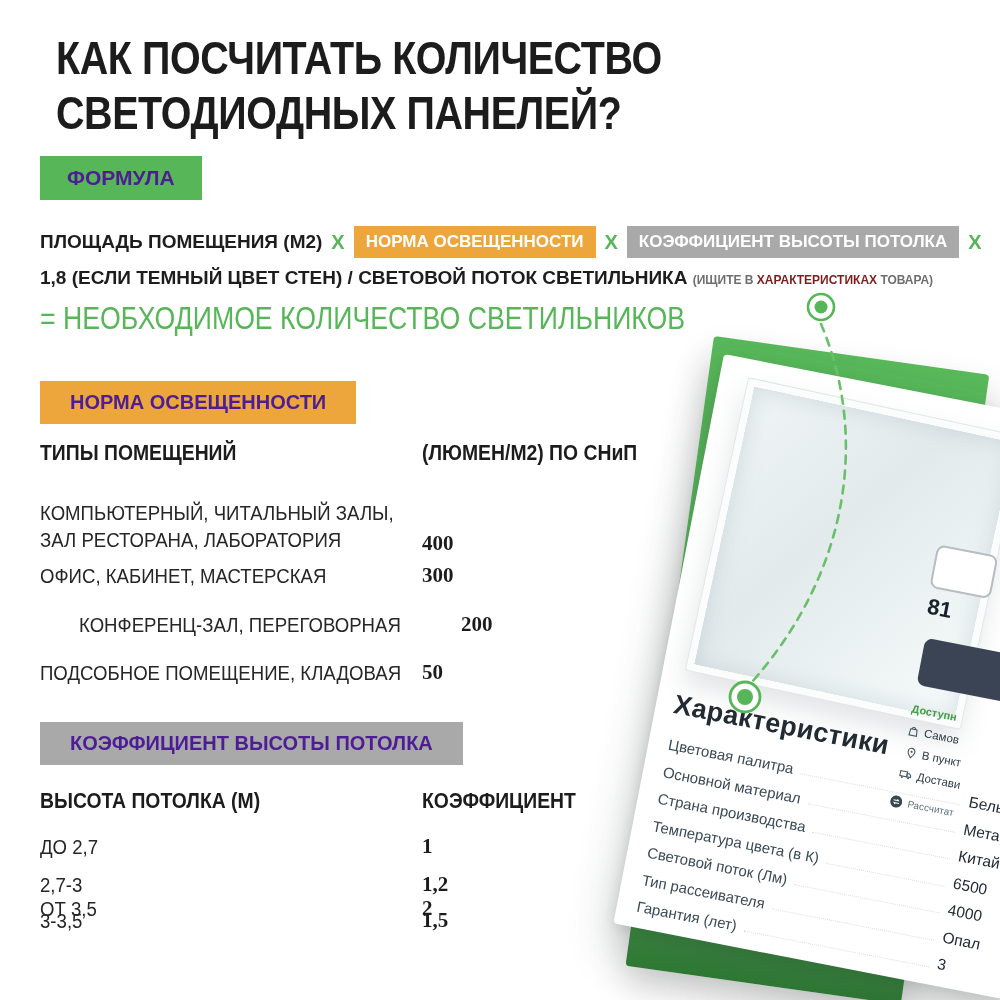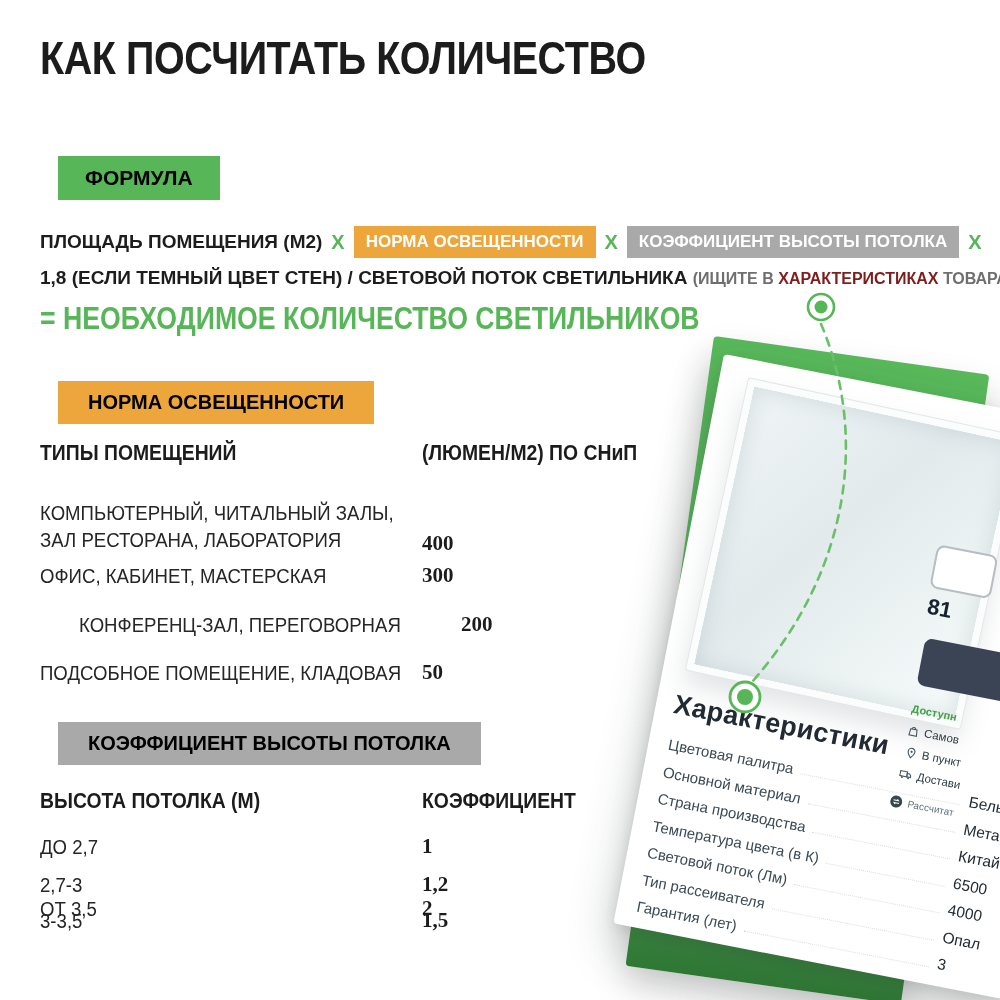--- a/index.html
+++ b/index.html
@@ -7,39 +7,39 @@
        font-family:"Liberation Sans","DejaVu Sans",sans-serif;}
   .page{position:relative;width:1000px;height:1000px;overflow:hidden;background:#fff;}
   .abs{position:absolute;}
 
   
   .cond-l{display:inline-block;transform:scaleX(.84);transform-origin:0 0;white-space:nowrap;}
   .cond-m{display:inline-block;transform:scaleX(.88);transform-origin:0 0;white-space:nowrap;}
   .cond-s{display:inline-block;transform:scaleX(.93);transform-origin:0 0;white-space:nowrap;}
 
   
-  .title{left:40px;top:30px;color:#1c1c1c;font-weight:bold;font-size:47px;line-height:55px;letter-spacing:-.5px;}
-
-  
-  .badge{color:#000000;font-weight:bold;display:inline-block;white-space:nowrap;margin-left:18px;}
+  .title{left:56px;top:30px;color:#1c1c1c;font-weight:bold;font-size:47px;line-height:55px;letter-spacing:-.5px;}
+
+  
+  .badge{color:#4c1d95;font-weight:bold;display:inline-block;white-space:nowrap;}
   .badge-formula{left:40px;top:156px;background:#57b657;font-size:21px;padding:10px 27px;}
   .badge-norm{left:40px;top:381px;background:#eda63b;font-size:20px;padding:10px 30px;}
   .badge-coef{left:40px;top:722px;background:#a9a9a9;font-size:20px;padding:10px 30px;}
 
   
   .f-line1{left:40px;top:226px;display:flex;align-items:center;gap:9px;white-space:nowrap;
            font-weight:bold;font-size:19px;color:#1d1d1d;}
   .f-x{color:#57b657;font-weight:bold;font-size:20px;}
   .f-badge{color:#fff;font-weight:bold;font-size:17px;padding:6px 12px;white-space:nowrap;}
   .f-badge.orange{background:#eda63b;}
   .f-badge.gray{background:#a9a9a9;}
   .f-line2{left:40px;top:267px;white-space:nowrap;font-weight:bold;font-size:19px;color:#1d1d1d;}
-  .f-note{font-size:16px;color:#6f6f6f;font-weight:bold;}
+  .f-note{font-size:12px;color:#6f6f6f;font-weight:bold;}
   .f-note-link{color:#7f1d1d;}
-  .f-result{left:40px;top:301px;color:#57b657;font-weight:bold;font-size:31px;}
+  .f-result{left:40px;top:301px;color:#57b657;font-weight:normal;font-size:31px;}
 
   
   .t-head{font-weight:bold;font-size:22px;color:#1c1c1c;}
   .t-row{position:absolute;left:40px;width:600px;color:#262626;font-size:20px;}
   .t-row .lbl{line-height:27px;}
   .t-val{position:absolute;left:382px;font-weight:bold;font-size:21px;color:#1c1c1c;font-family:Liberation Serif, serif;}
   .t-val.bottom{bottom:0px;}
   .t-val.top{top:0px;}
 
   
@@ -82,20 +82,21 @@
 
   .overlay{left:0;top:0;pointer-events:none;}
 </style>
 </head>
 <body>
 
 <div class="page">
 
   <div class="abs title">
     <div><span class="cond-l">КАК ПОСЧИТАТЬ КОЛИЧЕСТВО</span></div>
+    <div><span class="cond-l">СВЕТОДИОДНЫХ ПАНЕЛЕЙ?</span></div>
   </div>
 
   <div class="abs badge badge-formula">ФОРМУЛА</div>
 
   <div class="abs f-line1">
     <span>ПЛОЩАДЬ ПОМЕЩЕНИЯ (М2)</span>
     <span class="f-x">X</span>
     <span class="f-badge orange">НОРМА ОСВЕЩЕННОСТИ</span>
     <span class="f-x">X</span>
     <span class="f-badge gray">КОЭФФИЦИЕНТ ВЫСОТЫ ПОТОЛКА</span>

